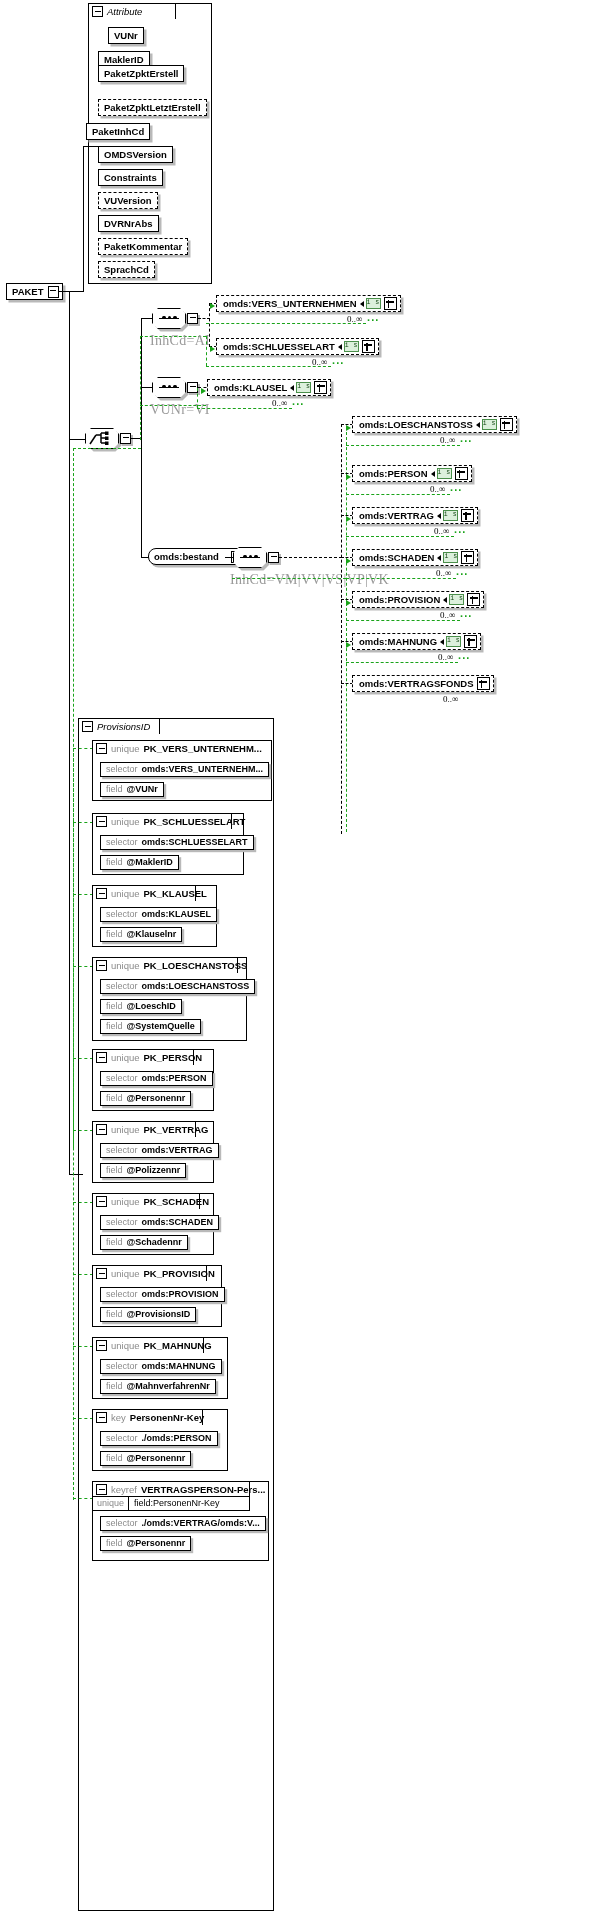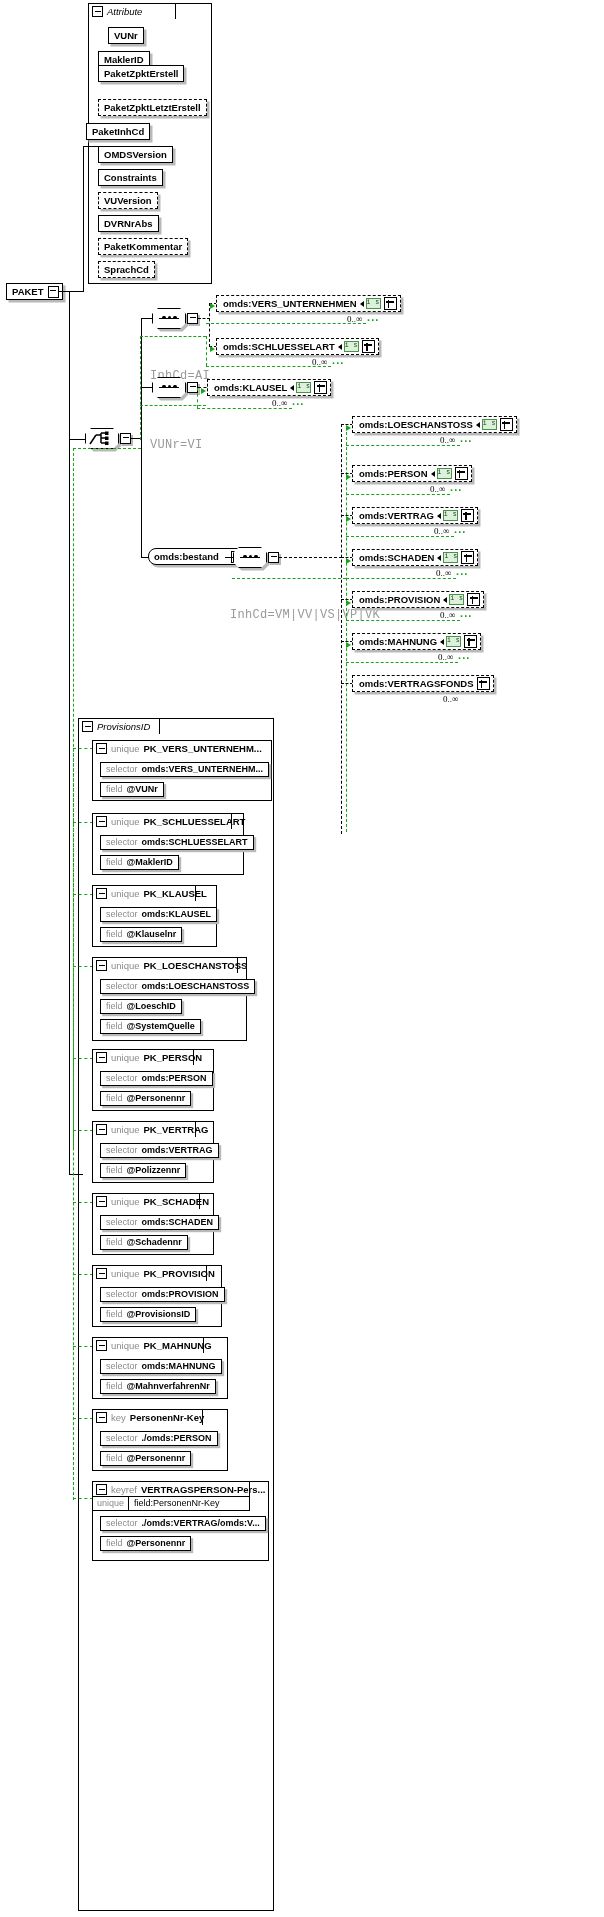--- a/index.html
+++ b/index.html
@@ -44,22 +44,22 @@
              box-shadow:2.5px 2.5px 0 0 #b9b9b9;}
   .comp .octsh{position:absolute;left:2.5px;top:2.5px;width:34px;height:21px;background:#b9b9b9;
              clip-path:polygon(6px 0,28px 0,34px 6px,34px 15px,28px 21px,6px 21px,0 15px,0 6px);}
   .comp .seqline{position:absolute;left:7px;top:10px;width:20px;height:1.4px;background:#000;}
   .comp .dot{position:absolute;top:7.5px;width:3.5px;height:3.5px;background:#000;border-radius:50%;}
   .comp .box{position:absolute;right:0;top:5px;width:11px;height:11px;border:1.4px solid #000;
              background:#fff;box-sizing:border-box;box-shadow:2px 2px 0 0 #b9b9b9;}
   .comp .box::before{content:"";position:absolute;left:1.5px;right:1.5px;top:3.2px;height:1.3px;background:#000;}
   .comp .chsvg{position:absolute;left:4px;top:3px;}
 
-  .complbl{position:absolute;color:#9a9a9a;font-size:12px;
-           font-family:Liberation Mono, monospace;letter-spacing:.3px;white-space:nowrap;margin-top:36px;}
+  .complbl{position:absolute;color:#9a9a9a;font-size:14px;
+           font-family:Liberation Serif, serif;letter-spacing:.3px;white-space:nowrap;}
 
   
   .el{position:absolute;box-sizing:border-box;height:17px;display:flex;align-items:center;
       border:1.3px dashed #000;background:#fff;padding:0 3px 0 6px;white-space:nowrap;
       font-weight:bold;font-size:9.5px;gap:3px;box-shadow:2.5px 2.5px 0 0 #b9b9b9;}
   .badge{display:inline-flex;align-items:center;justify-content:center;
          width:13px;height:9px;border:1px solid #4a8f4a;background:#dcf0dc;
          font-size:6.5px;font-weight:normal;letter-spacing:.5px;color:#0a3d0a;
          font-family:"Liberation Mono","DejaVu Sans Mono",monospace;line-height:1;}
   .arrowin{width:0;height:0;border-top:3px solid transparent;border-bottom:3px solid transparent;

